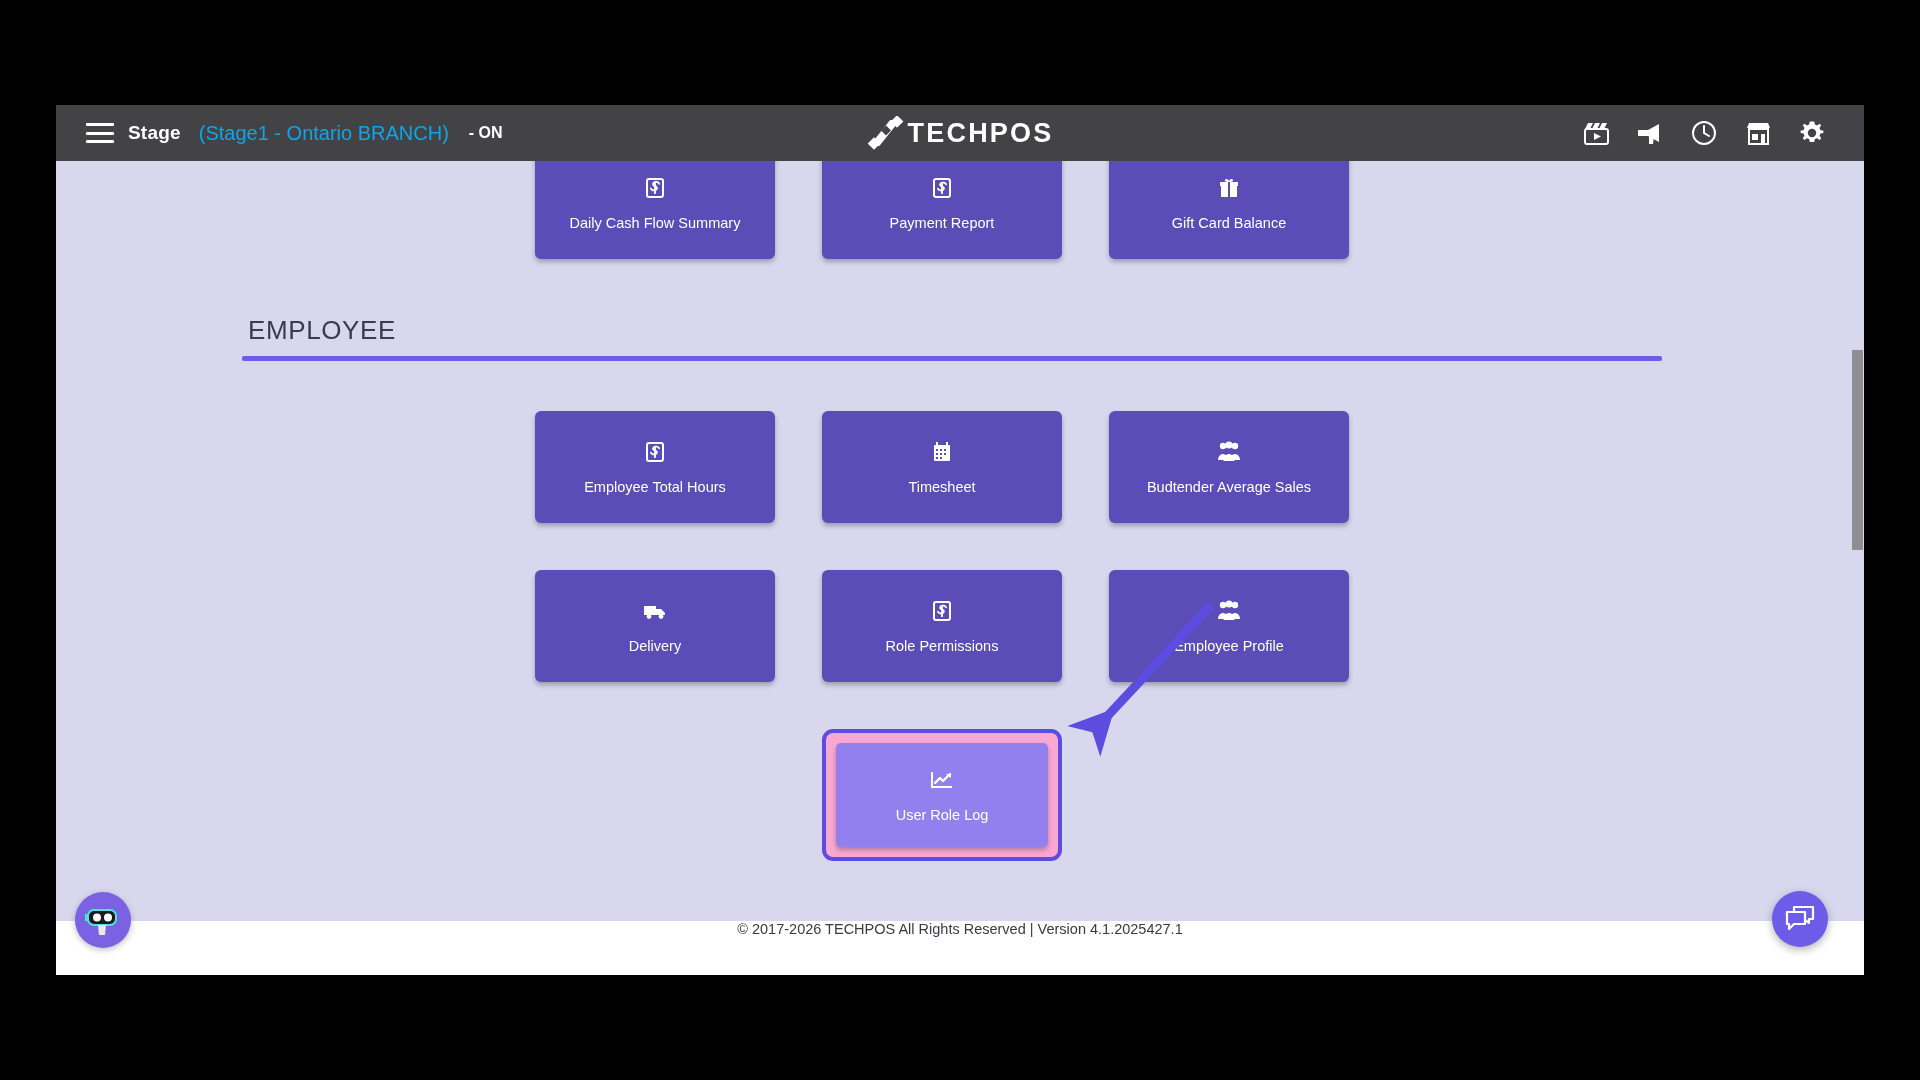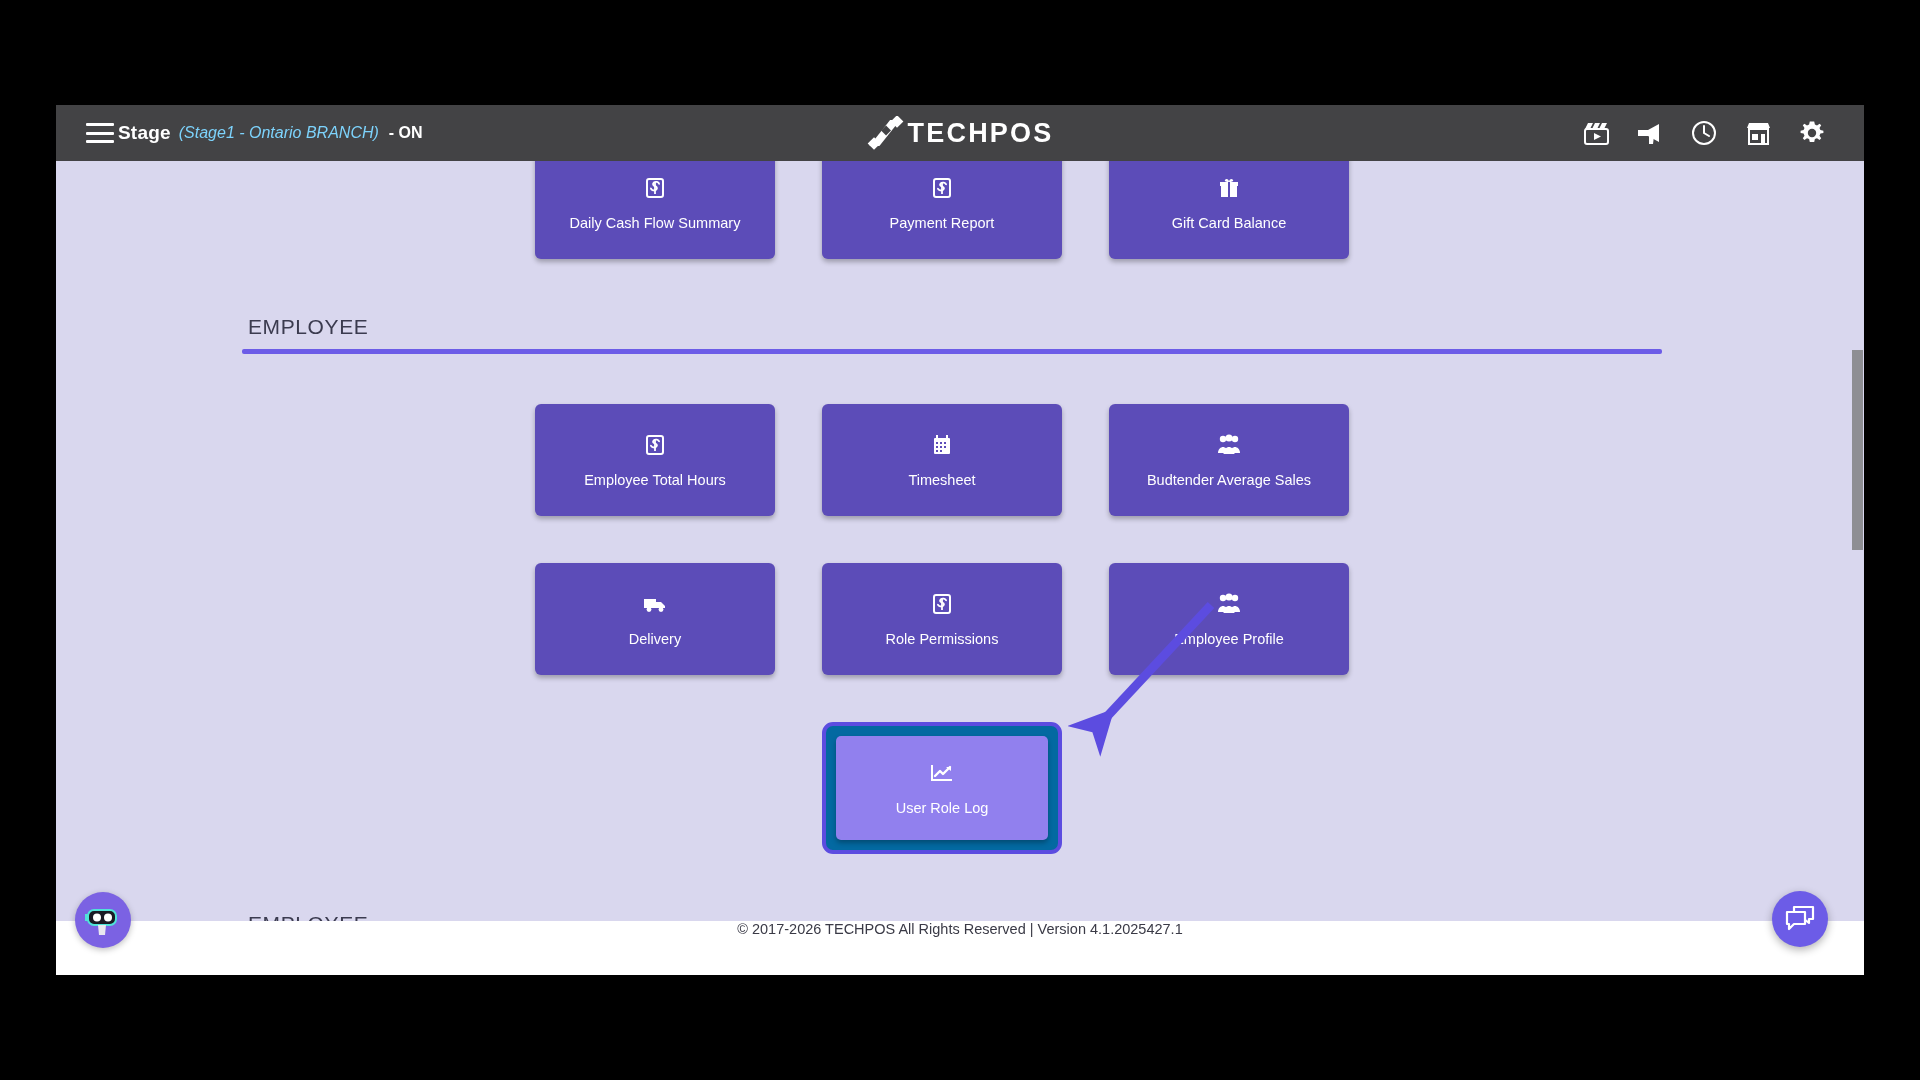--- a/index.html
+++ b/index.html
@@ -21,39 +21,38 @@
 
   
   #topbar {
     position: absolute; left: 0; top: 0;
     width: 1808px; height: 56px;
     background: #434345;
     display: flex; align-items: center;
   }
   #topbar-left {
     display: flex; align-items: center;
-    margin-left: 30px; gap: 4px;
+    margin-left: 30px; gap: 14px;
   }
   .hamburger {
     width: 28px; height: 20px;
     display: flex; flex-direction: column; justify-content: space-between;
     cursor: pointer;
   }
   .hamburger span {
     display: block; height: 3px; width: 100%;
     background: #ffffff; border-radius: 1px;
   }
   #stage-name {
     color: #ffffff; font-size: 19px; font-weight: bold;
     letter-spacing: .2px;
   }
   #branch-name {
-    color: #7dd3fc; font-size: 16px; font-weight: 500;
+    color: #0ea5e9; font-size: 20px; font-weight: 500;
     margin-left: 4px;
-    font-style: italic;
   }
   #province {
     color: #ffffff; font-size: 16px; font-weight: bold;
     margin-left: 6px;
   }
 
   #logo-wrap {
     position: absolute; left: 50%; top: 50%;
     transform: translate(-50%, -50%);
     display: flex; align-items: center; gap: 1px;
@@ -87,21 +86,21 @@
     width: 1772px;
   }
 
   
   .section-head {
     margin: 0 auto;
     width: 1420px;
     padding-left: 10px;
   }
   .section-title {
-    color: #3b3b4f; font-size: 21px; font-weight: 400;
+    color: #3b3b4f; font-size: 26px; font-weight: 400;
     letter-spacing: .6px; padding: 4px 0 10px 6px;
   }
   .section-rule {
     height: 5px; background: #6c5ce7; border-radius: 2px;
     width: 1420px;
   }
 
   
   .tile-grid {
     width: 840px; margin: 0 auto;
@@ -132,21 +131,21 @@
     text-align: center; line-height: 1.15;
     padding: 0 8px;
   }
 
   
   .tile-focus-wrap {
     grid-column: 2 / 3;
     padding: 10px;
     border: 4px solid #5c4ce0;
     border-radius: 11px;
-    background: #0369a1;
+    background: #f9a8d4;
   }
   .tile-focus-wrap .tile {
     background: #9180ee;
     height: 104px;
     border-radius: 5px;
   }
 
   .grid-gap-top { height: 52px; }
   .grid-gap-bottom { height: 54px; }
 

